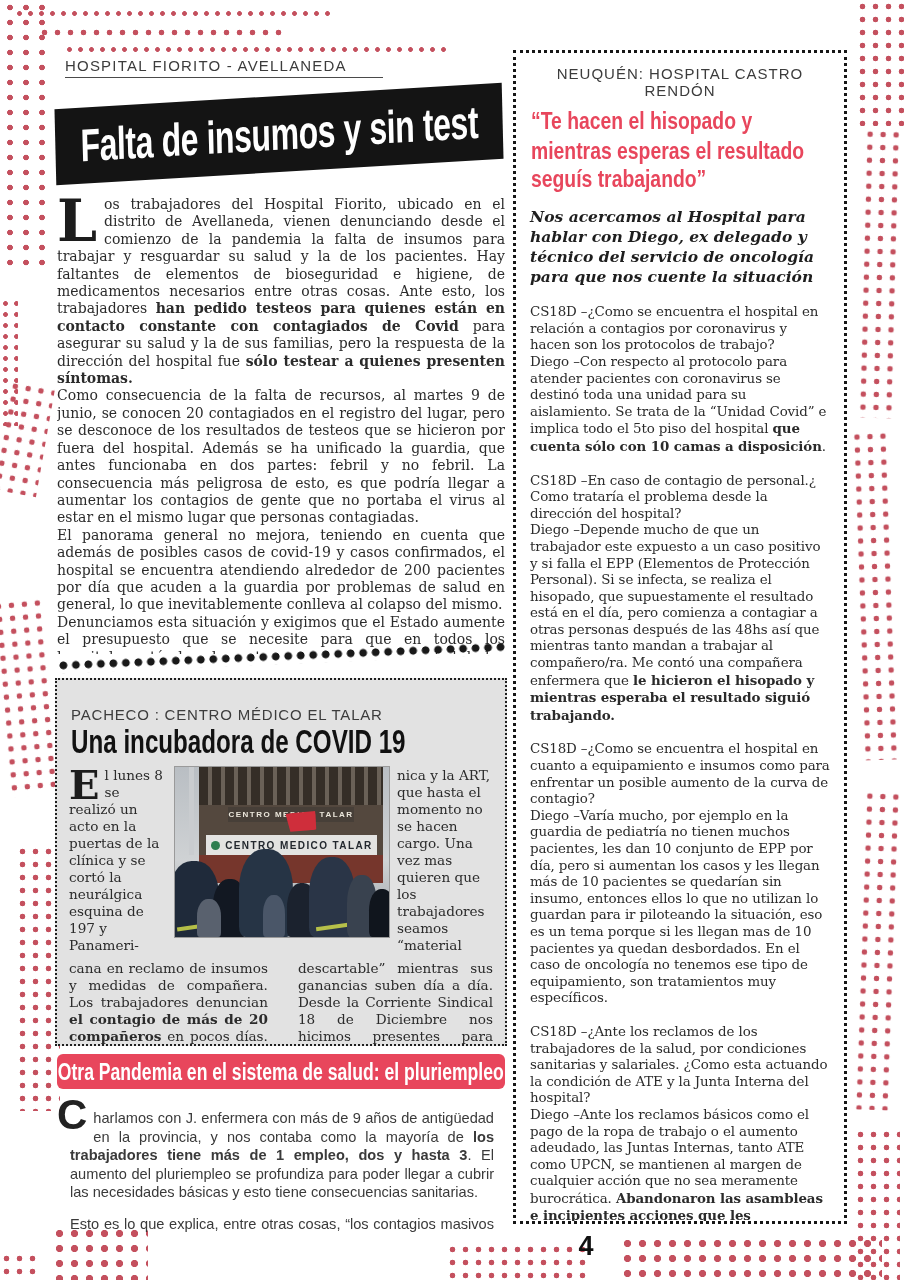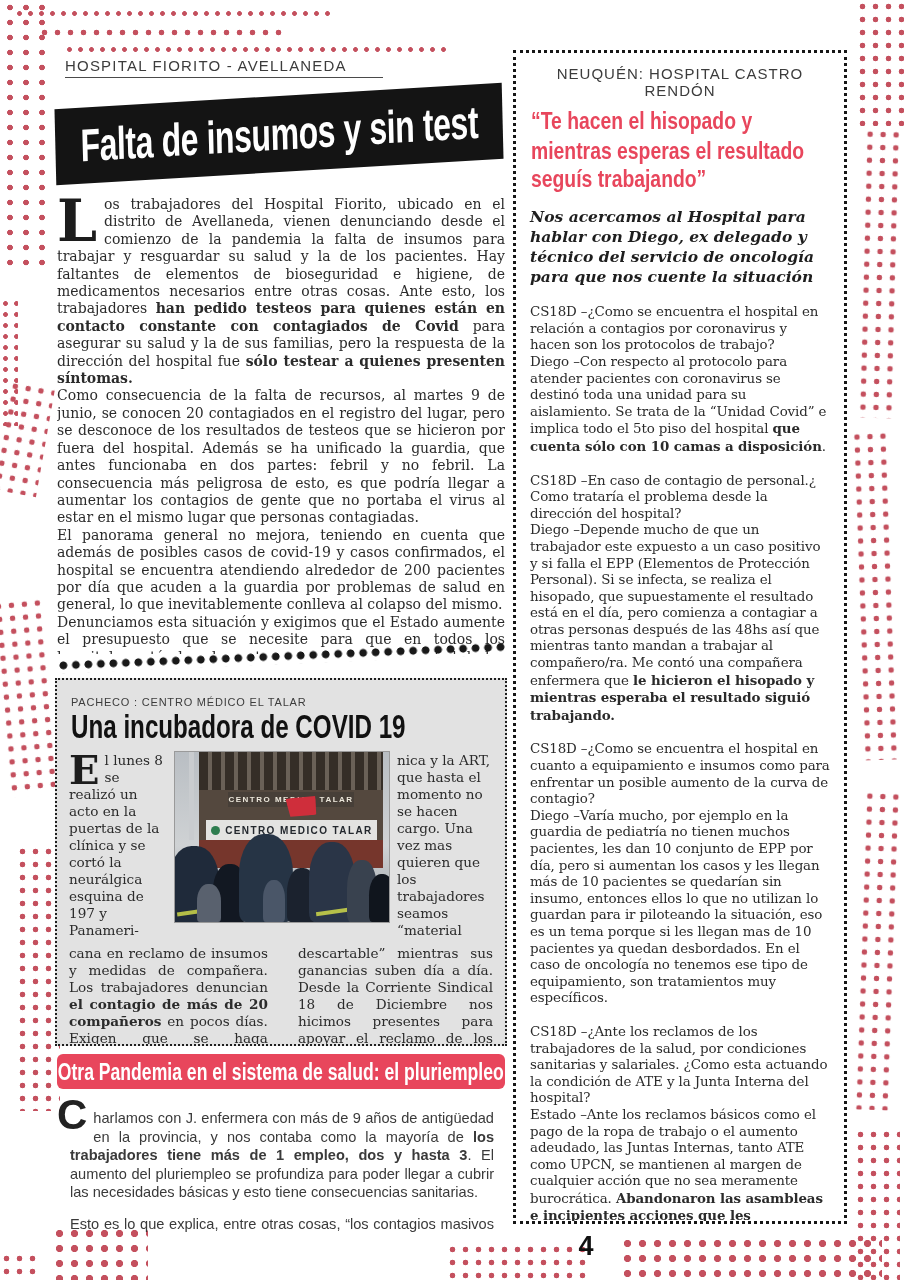--- a/index.html
+++ b/index.html
@@ -37,21 +37,21 @@
   .dropcap{float:left;font-family:"DejaVu Serif",serif;font-weight:700;font-size:57px;line-height:46px;padding:2px 7px 0 0;color:#1c1c1c;}
   b,.b{font-weight:700;}
 
   #sep-dots{left:57px;top:650px;width:450px;height:14px;transform:rotate(-2.4deg);}
 
   
   #pacheco-box{
     position:absolute;left:55px;top:678px;width:452px;height:368px;box-sizing:border-box;
     background:#e2e2e2;border:2.5px dotted #1f1f1f;padding:8px 12px;overflow:hidden;
   }
-  #pacheco-kicker{display:block;margin:8px 0 2px 2px;letter-spacing:0.8px;font-size:11px;}
+  #pacheco-kicker{display:block;margin:18px 0 2px 2px;letter-spacing:0.8px;font-size:15px;}
   #pacheco-headline{
     font-family:"Liberation Sans",sans-serif;font-weight:700;font-size:31px;color:#111;
     transform:scaleX(0.78) scaleY(1.05);transform-origin:left center;white-space:nowrap;margin:2px 0 6px 2px;
   }
   .pa-row1{display:flex;gap:8px;}
   .pa-row2{display:flex;gap:10px;margin-top:6px;}
   .pa-col{font-size:13.6px;line-height:17px;text-align:left;}
   .c-lt{width:98px;}
   .c-rt{width:96px;}
   .c-lb{width:209px;text-align:justify;}
@@ -223,17 +223,17 @@
   <div class="qa">
     <p>CS18D –En caso de contagio de personal.¿ Como trataría el problema desde la dirección del hospital?</p>
     <p><span>Diego –Depende mucho de que un trabajador este expuesto a un caso positivo y si falla el EPP (Elementos de Protección Personal). Si se infecta, se realiza el hisopado, que supuestamente el resultado está en el día, pero comienza a contagiar a otras personas después de las 48hs así que mientras tanto mandan a trabajar al compañero/ra. Me contó una compañera enfermera que </span><b>le hicieron el hisopado y mientras esperaba el resultado siguió trabajando.</b></p>
   </div>
   <div class="qa">
     <p>CS18D –¿Como se encuentra el hospital en cuanto a equipamiento e insumos como para enfrentar un posible aumento de la curva de contagio?</p>
     <p><span>Diego –Varía mucho, por ejemplo en la guardia de pediatría no tienen muchos pacientes, les dan 10 conjunto de EPP por día, pero si aumentan los casos y les llegan más de 10 pacientes se quedarían sin insumo, entonces ellos lo que no utilizan lo guardan para ir piloteando la situación, eso es un tema porque si les llegan mas de 10 pacientes ya quedan desbordados. En el caso de oncología no tenemos ese tipo de equipamiento, son tratamientos muy específicos.</span></p>
   </div>
   <div class="qa">
     <p>CS18D –¿Ante los reclamos de los trabajadores de la salud, por condiciones sanitarias y salariales. ¿Como esta actuando la condición de ATE y la Junta Interna del hospital?</p>
-    <p><span>Estado –Ante los reclamos básicos como el pago de la ropa de trabajo o el aumento adeudado, las Juntas Internas, tanto ATE como UPCN, se mantienen al margen de cualquier acción que no sea meramente burocrática. </span><b>Abandonaron las asambleas e incipientes acciones que les trabajadores venían manifestando por sus reclamos.</b></p>
+    <p><span>Diego –Ante los reclamos básicos como el pago de la ropa de trabajo o el aumento adeudado, las Juntas Internas, tanto ATE como UPCN, se mantienen al margen de cualquier acción que no sea meramente burocrática. </span><b>Abandonaron las asambleas e incipientes acciones que les trabajadores venían manifestando por sus reclamos.</b></p>
   </div>
 </div>
 
 <div id="page-number">4</div>
 
 </body></html>

